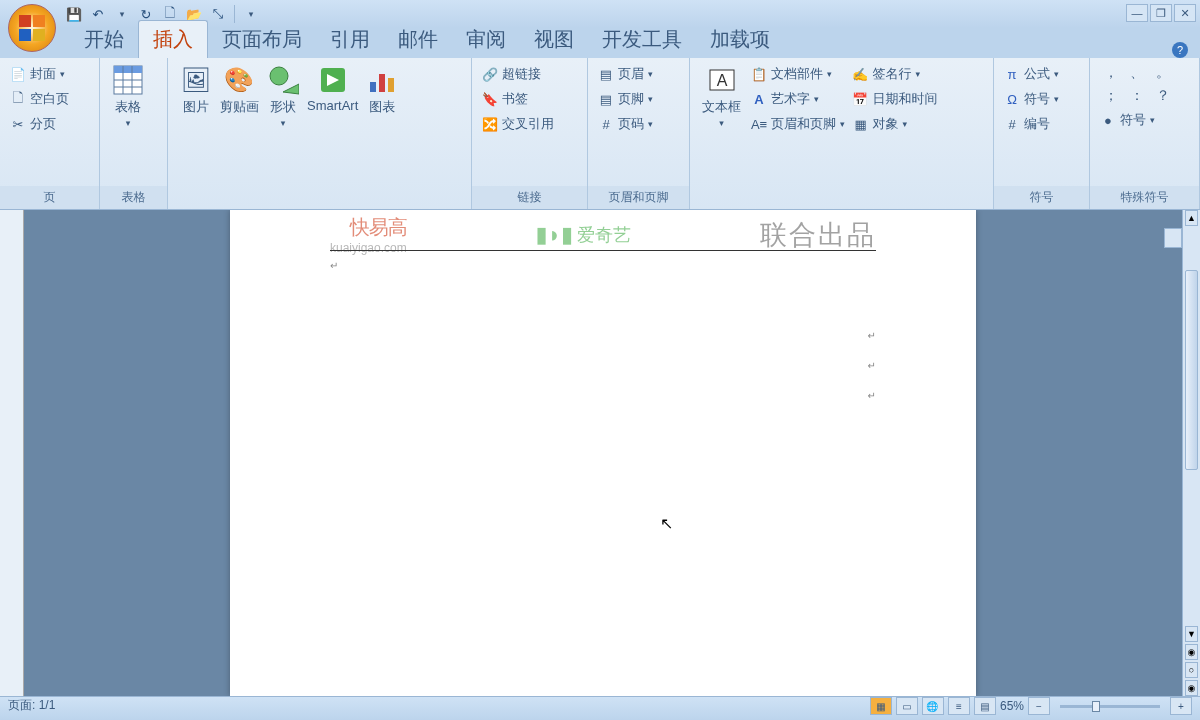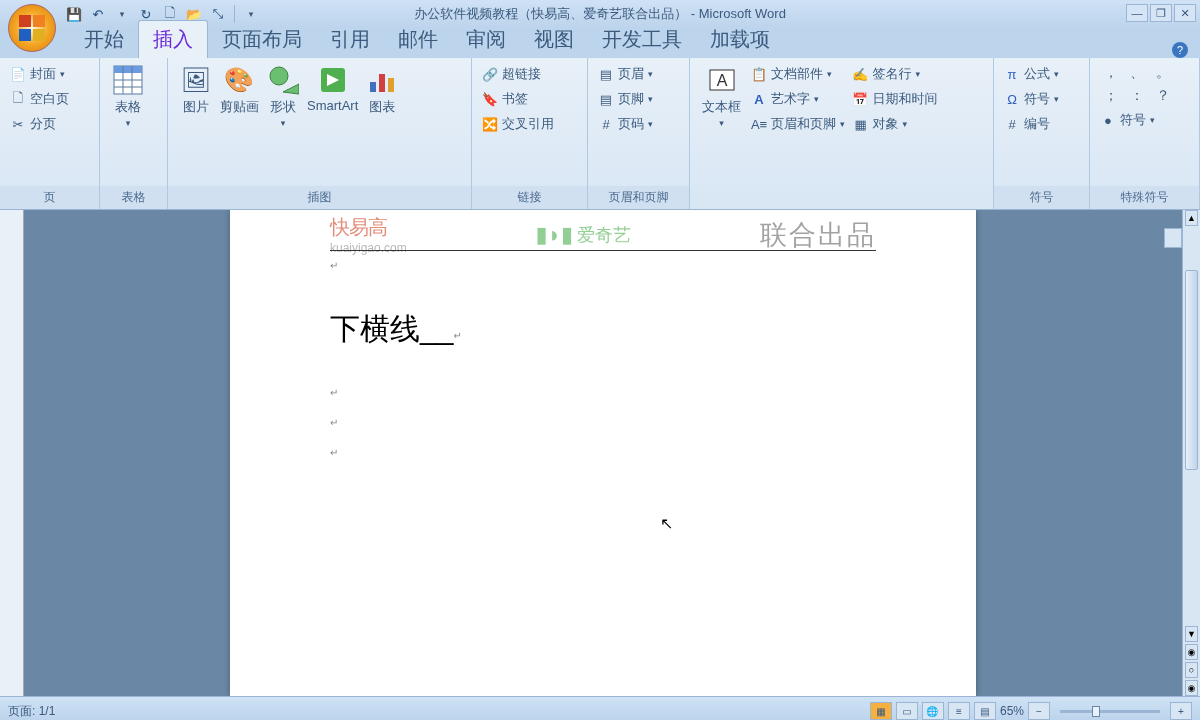--- a/index.html
+++ b/index.html
@@ -16,57 +16,57 @@
 .qat { margin-left: 60px; display: flex; gap: 4px; align-items: center; }
 .qat-item { width: 20px; height: 20px; display: flex; align-items: center; justify-content: center; font-size: 13px; color: #274f7c; }
 .qat-sep { width: 1px; height: 18px; background: #9ab6d4; margin: 0 2px; }
 .title-text { position: absolute; left: 50%; transform: translateX(-50%); font-size: 13px; color: #3b5a7e; }
 .win-controls { position: absolute; right: 4px; top: 4px; display: flex; gap: 2px; }
 .win-controls span { width: 22px; height: 18px; display: flex; align-items: center; justify-content: center; font-size: 11px; color: #3b5a7e; border: 1px solid #9ab6d4; background: #d5e5f5; }
 
 
 .tabs { height: 30px; background: #bcd4ec; display: flex; align-items: flex-end; padding-left: 70px; position: relative; }
 .tab { padding: 5px 14px; font-size: 20px; color: #3b5a7e; cursor: pointer; }
-.tab.active { background: #e8f0f8; border: 1px solid #9ab6d4; border-bottom: none; border-radius: 3px 3px 0 0; color: #6d28d9; }
+.tab.active { background: #e8f0f8; border: 1px solid #9ab6d4; border-bottom: none; border-radius: 3px 3px 0 0; color: #c2410c; }
 .help-icon { position: absolute; right: 12px; width: 16px; height: 16px; background: #3a76c0; color: #fff; border-radius: 50%; display: flex; align-items: center; justify-content: center; font-size: 11px; }
 
 
 .ribbon { height: 152px; background: linear-gradient(#e8f0f8, #d8e6f4); border-bottom: 1px solid #9ab6d4; display: flex; }
 .group { border-right: 1px solid #b0c8e0; display: flex; flex-direction: column; }
 .group-body { flex: 1; display: flex; align-items: flex-start; padding: 4px 8px; }
 .group-label { text-align: center; font-size: 12px; color: #4a6a8e; padding: 3px 0; background: #d0e0f0; }
 .vbtn { display: flex; flex-direction: column; align-items: center; padding: 2px 4px; font-size: 13px; color: #3b5a7e; gap: 2px; }
 .vbtn .ic { width: 32px; height: 32px; display: flex; align-items: center; justify-content: center; font-size: 24px; }
 .small-item { display: flex; align-items: center; gap: 4px; font-size: 13px; color: #3b5a7e; padding: 3px 2px; }
 .small-item .sic { width: 16px; height: 16px; display: inline-flex; align-items: center; justify-content: center; font-size: 13px; }
 .dd { font-size: 9px; color: #3b5a7e; }
 .col { display: flex; flex-direction: column; gap: 1px; }
 
 
 .doc-area { position: absolute; top: 210px; left: 0; right: 0; bottom: 24px; background: #6a87a5; display: flex; }
 .ruler-v { width: 24px; background: #e8f0f8; border-right: 1px solid #aaa; }
 .page-wrap { flex: 1; overflow: hidden; position: relative; display: flex; justify-content: center; }
-.page { width: 746px; background: #fff; margin-top: 0; box-shadow: 0 0 6px rgba(0,0,0,.3); position: relative; padding: 0 100px; }
+.page { width: 746px; background: #fff; margin-top: 0; box-shadow: 0 0 6px rgba(0,0,0,.3); position: relative; padding: 0 100px; text-align: right; }
 .header-line { position: absolute; top: 40px; left: 100px; right: 100px; border-bottom: 1px solid #333; }
 .watermark { position: absolute; top: 4px; left: 100px; right: 100px; display: flex; align-items: center; justify-content: space-between; opacity: .6; }
 .wm-logo1 { font-size: 12px; color: #888; }
 .wm-logo1 .t { color: #d04020; font-size: 20px; letter-spacing: -1px; }
 .wm-logo2 { color: #4cb050; font-size: 18px; display: flex; align-items: center; gap: 4px; }
 .wm-text { font-size: 27px; color: #666; letter-spacing: 2px; }
 .doc-content { margin-top: 90px; font-family: SimSun, serif; font-size: 30px; line-height: 1.9; color: #000; }
 .doc-content p { position: relative; }
 .para-mark { font-size: 10px; color: #888; }
 .cursor-mark { position: absolute; left: 430px; top: 304px; font-size: 16px; }
 .scroll-v { width: 18px; background: #d8e6f4; border-left: 1px solid #9ab6d4; position: relative; }
 .scroll-thumb { position: absolute; top: 60px; left: 2px; right: 2px; height: 200px; background: linear-gradient(90deg, #e8f0fa, #c0d4ea); border: 1px solid #9ab6d4; border-radius: 2px; }
 .scroll-btn { position: absolute; left: 2px; right: 2px; height: 16px; background: #d8e6f4; border: 1px solid #9ab6d4; display: flex; align-items: center; justify-content: center; font-size: 9px; }
 .side-tab { position: absolute; right: 0; top: 18px; width: 18px; height: 20px; background: #d8e6f4; border: 1px solid #9ab6d4; }
 
 
-.statusbar { position: absolute; bottom: 0; left: 0; right: 0; height: 24px; background: linear-gradient(#cfe2f5, #bcd4ec); display: flex; align-items: flex-end; padding: 0 8px; font-size: 12px; color: #3b5a7e; border-top: 1px solid #9ab6d4; }
+.statusbar { position: absolute; bottom: 0; left: 0; right: 0; height: 24px; background: linear-gradient(#cfe2f5, #bcd4ec); display: flex; align-items: flex-start; padding: 0 8px; font-size: 12px; color: #3b5a7e; border-top: 1px solid #9ab6d4; }
 .status-right { position: absolute; right: 8px; display: flex; align-items: center; gap: 4px; }
 .view-btn { width: 22px; height: 18px; border: 1px solid #9ab6d4; background: #d8e6f4; display: flex; align-items: center; justify-content: center; font-size: 10px; }
 .view-btn.active { background: #f5b040; }
 .zoom-slider { width: 100px; height: 3px; background: #9ab6d4; position: relative; margin: 0 6px; }
 .zoom-thumb { position: absolute; left: 32px; top: -4px; width: 8px; height: 11px; background: #e8f0fa; border: 1px solid #6a87a5; }
 </style>
 </head>
 <body>
 
 <div class="titlebar">
@@ -82,21 +82,20 @@
     <span class="qat-item">💾</span>
     <span class="qat-item">↶</span>
     <span class="qat-item dd">▾</span>
     <span class="qat-item">↻</span>
     <span class="qat-item">🗋</span>
     <span class="qat-item">📂</span>
     <span class="qat-item">⤡</span>
     <span class="qat-sep"></span>
     <span class="qat-item dd">▾</span>
   </div>
-  <div class="title-text">办公软件视频教程（快易高、爱奇艺联合出品） - Microsoft Word</div>
   <div class="win-controls">
     <span>—</span>
     <span>❐</span>
     <span>✕</span>
   </div>
 </div>
 
 <div class="tabs">
   <div class="tab">开始</div>
   <div class="tab active">插入</div>
@@ -186,21 +185,20 @@
           <span class="ic">
             <svg width="32" height="32">
               <rect x="4" y="18" width="6" height="10" fill="#4070c0"></rect>
               <rect x="13" y="10" width="6" height="18" fill="#d04040"></rect>
               <rect x="22" y="14" width="6" height="14" fill="#e0a030"></rect>
             </svg>
           </span>
           <span>图表</span>
         </div>
     </div>
-    <div class="group-label">插图</div>
   </div>
 
   <div class="group" style="width:116px">
     <div class="group-body">
       <div class="col">
         <div class="small-item">
             <span class="sic">🔗</span>
             <span>超链接</span>
           </div>
         <div class="small-item">
@@ -342,21 +340,20 @@
         <div class="wm-logo1"><span class="t">快易高</span><br><span>kuaiyigao.com</span></div>
         <div class="wm-logo2">
             <span style="font-size:22px">▮◗▮</span>
             <span>爱奇艺</span>
           </div>
         <div class="wm-text">联合出品</div>
       </div>
       <div class="header-line"></div>
       <div style="position:absolute;top:50px;left:100px" class="para-mark">↵</div>
       <div class="doc-content">
-        <p><span>下横线__</span><span class="para-mark">↵</span></p>
         <p style="height:30px"><span class="para-mark">↵</span></p>
         <p style="height:30px"><span class="para-mark">↵</span></p>
         <p style="height:30px"><span class="para-mark">↵</span></p>
       </div>
       <div class="cursor-mark">↖</div>
     </div>
   </div>
   <div class="scroll-v">
     <div class="scroll-btn" style="top:0">▲</div>
     <div class="scroll-thumb"></div>

